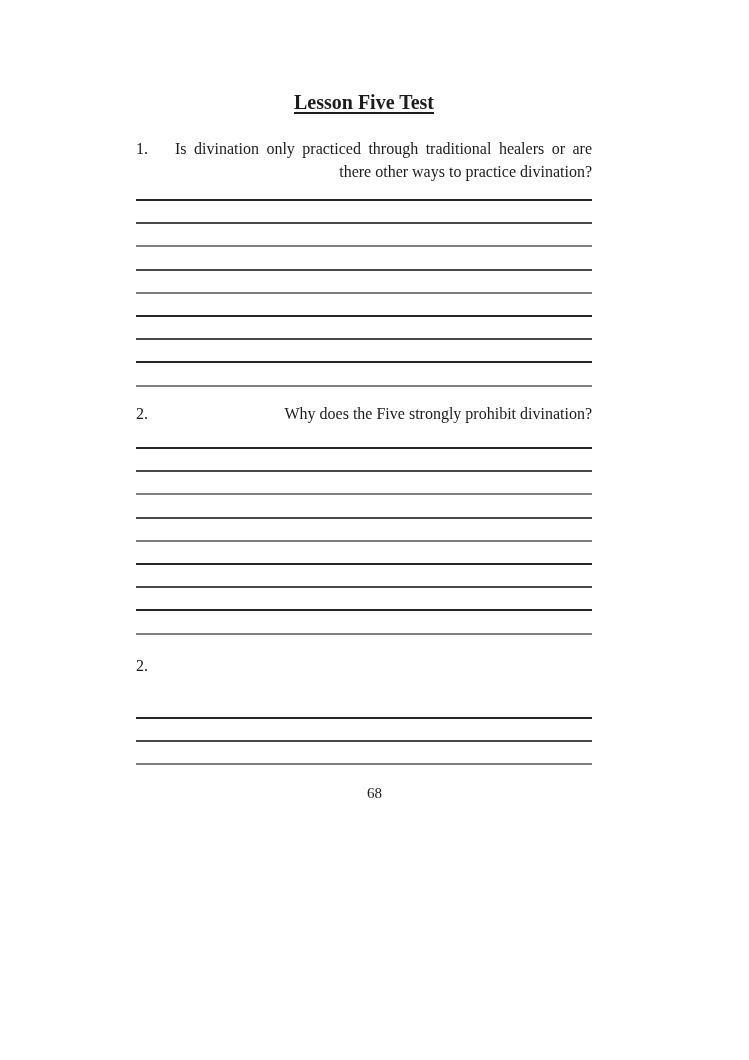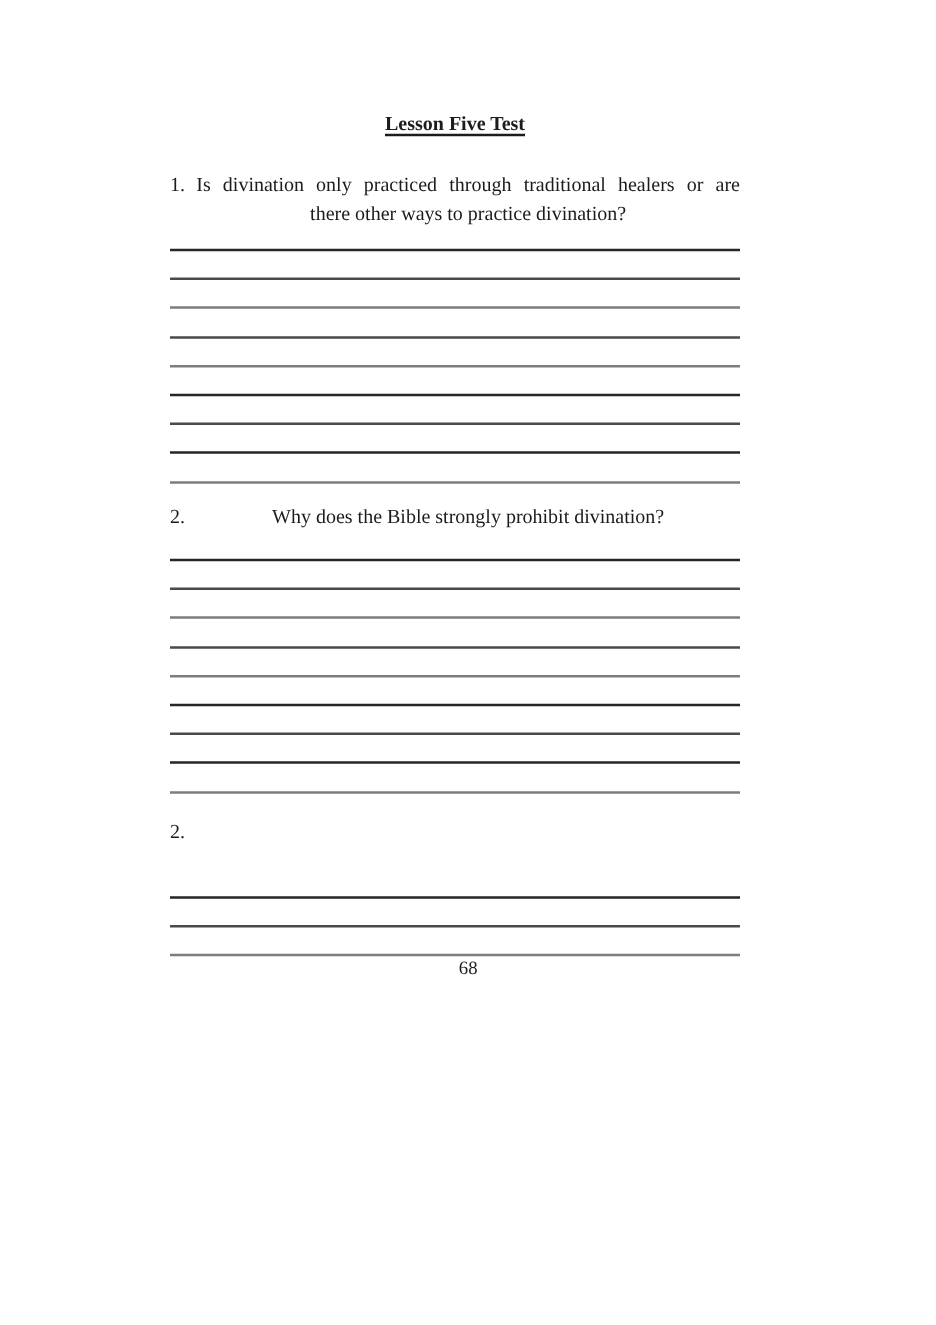--- a/index.html
+++ b/index.html
@@ -19,21 +19,21 @@
     height: 1060px;
     background: var(--paper);
     overflow: hidden;
   }
   .doc-title {
     position: absolute;
     left: 136px;
     width: 456px;
     top: 91px;
     text-align: center;
-    font-size: 16px;
+    font-size: 20px;
     font-weight: bold;
     color: var(--ink);
   }
   .doc-title span {
     text-decoration: underline;
     text-decoration-thickness: 2px;
     text-underline-offset: 3px;
   }
   .question {
     position: absolute;
@@ -42,24 +42,25 @@
     display: flex;
     font-size: 16px;
     line-height: 23px;
     color: var(--ink);
   }
   .q-num {
     flex: none;
     width: 21px;
   }
   .q-text { flex: 1; min-width: 0; }
-  .q-line { text-align: center; }
+  .q-line { text-align: right; }
   .q-line.justify {
     text-align: justify;
     text-align-last: justify;
+    margin-left: 18px;
   }
   .q-line:empty { display: none; }
   .answer-lines {
     position: absolute;
     left: 136px;
     width: 456px;
   }
   .answer-line {
     height: 23.2px;
     border-top: 2px solid var(--rule);
@@ -68,21 +69,21 @@
   .answer-line:nth-child(1),
   .answer-line:nth-child(6),
   .answer-line:nth-child(8) { border-top-color: #262626; }
   .answer-line:nth-child(3),
   .answer-line:nth-child(5),
   .answer-line:nth-child(9) { border-top-color: #7e7e7e; }
   .page-number {
     position: absolute;
     left: 0;
     width: 749px;
-    top: 767px;
+    top: 785px;
     text-align: center;
     font-size: 15px;
     color: var(--ink);
   }
 </style>
 </head>
 <body>
 
 <div class="page">
 
@@ -105,21 +106,21 @@
       <div class="answer-line"></div>
       <div class="answer-line"></div>
       <div class="answer-line"></div>
       <div class="answer-line"></div>
       <div class="answer-line"></div>
     </div>
 
   <div class="question" style="top:402px">
     <span class="q-num">2.</span>
     <div class="q-text">
-      <div class="q-line">Why does the Bible strongly prohibit divination?</div>
+      <div class="q-line">Why does the Five strongly prohibit divination?</div>
 
     </div>
   </div>
   <div class="answer-lines" style="top:447px">
       <div class="answer-line"></div>
       <div class="answer-line"></div>
       <div class="answer-line"></div>
       <div class="answer-line"></div>
       <div class="answer-line"></div>
       <div class="answer-line"></div>

